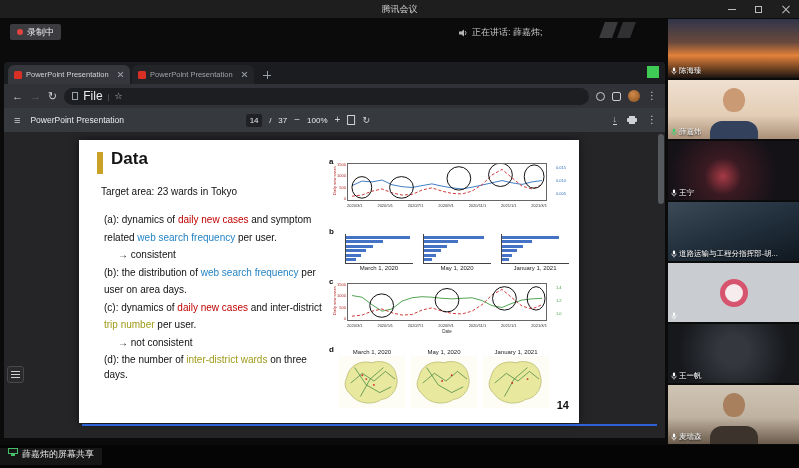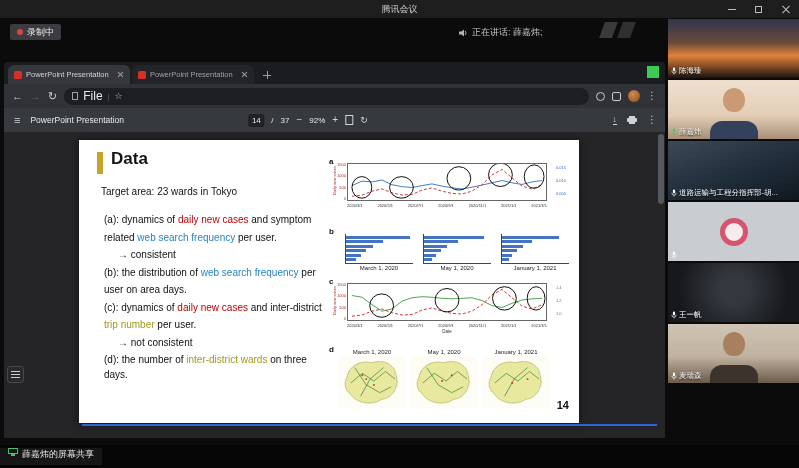--- a/index.html
+++ b/index.html
@@ -242,21 +242,21 @@
     </div>
 
     <div class="pdftoolbar">
       <span class="hamb">≡</span>
       <span class="pdfdoctitle">PowerPoint Presentation</span>
       <div class="pdfcenter">
         <span class="pagebox">14</span>
         <span class="pagetot">/</span>
         <span class="pagetot">37</span>
         <span class="zbtn">−</span>
-        <span class="zoomlvl">92%</span>
+        <span class="zoomlvl">100%</span>
         <span class="zbtn">+</span>
         <span class="fitic"></span>
         <span class="rotic">↻</span>
       </div>
       <div class="pdfright">
         <span class="dlic">↓</span>
         <span class="prnic">
             <span class="p1"></span>
             <span class="p2"></span>
             <span class="p3"></span>
@@ -468,20 +468,31 @@
       <div class="tlabel">
         <svg width="6" height="8" viewBox="0 0 7 9">
             <rect x="2.2" y="0.5" width="2.6" height="4.5" rx="1.3" fill="#35d06a"></rect>
             <path d="M1 4.2 a2.5 2.8 0 0 0 5 0" stroke="#35d06a" fill="none" stroke-width="0.8"></path>
             <line x1="3.5" y1="7" x2="3.5" y2="8.5" stroke="#35d06a" stroke-width="0.8"></line>
           </svg>
         <span class="tname">薛嘉炜</span>
       </div>
     </div>
 
+    <div class="tile t3">
+      <div class="timg"></div>
+      <div class="tlabel">
+        <svg width="6" height="8" viewBox="0 0 7 9">
+            <rect x="2.2" y="0.5" width="2.6" height="4.5" rx="1.3" fill="#fff"></rect>
+            <path d="M1 4.2 a2.5 2.8 0 0 0 5 0" stroke="#fff" fill="none" stroke-width="0.8"></path>
+            <line x1="3.5" y1="7" x2="3.5" y2="8.5" stroke="#fff" stroke-width="0.8"></line>
+          </svg>
+        <span class="tname">王宁</span>
+      </div>
+    </div>
 
     <div class="tile t4">
       <div class="timg"></div>
       <div class="tlabel">
         <svg width="6" height="8" viewBox="0 0 7 9">
             <rect x="2.2" y="0.5" width="2.6" height="4.5" rx="1.3" fill="#fff"></rect>
             <path d="M1 4.2 a2.5 2.8 0 0 0 5 0" stroke="#fff" fill="none" stroke-width="0.8"></path>
             <line x1="3.5" y1="7" x2="3.5" y2="8.5" stroke="#fff" stroke-width="0.8"></line>
           </svg>
         <span class="tname">道路运输与工程分指挥部-胡...</span>

